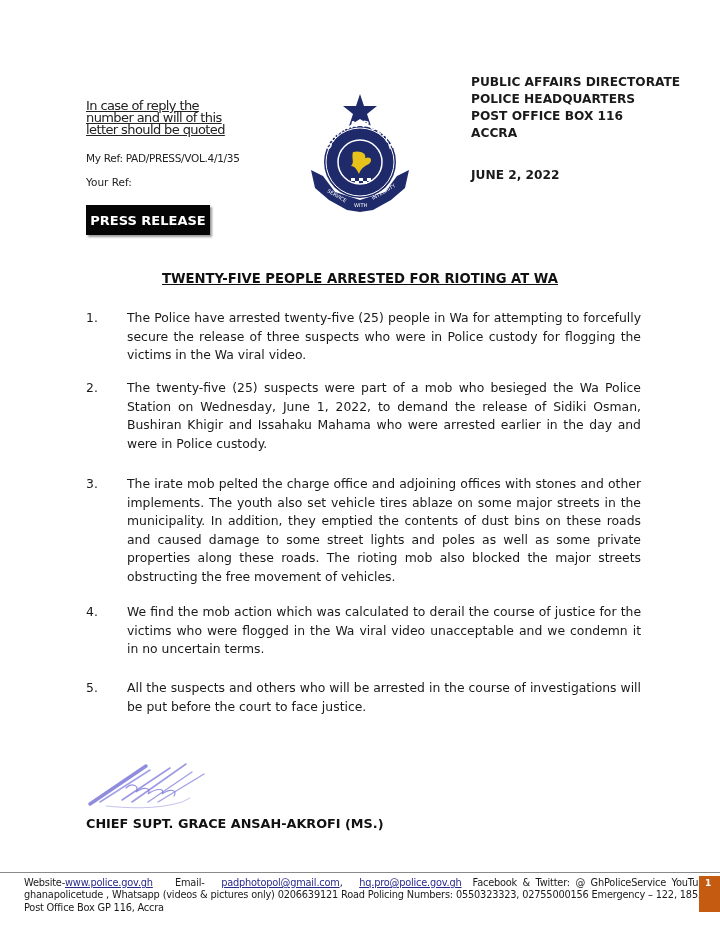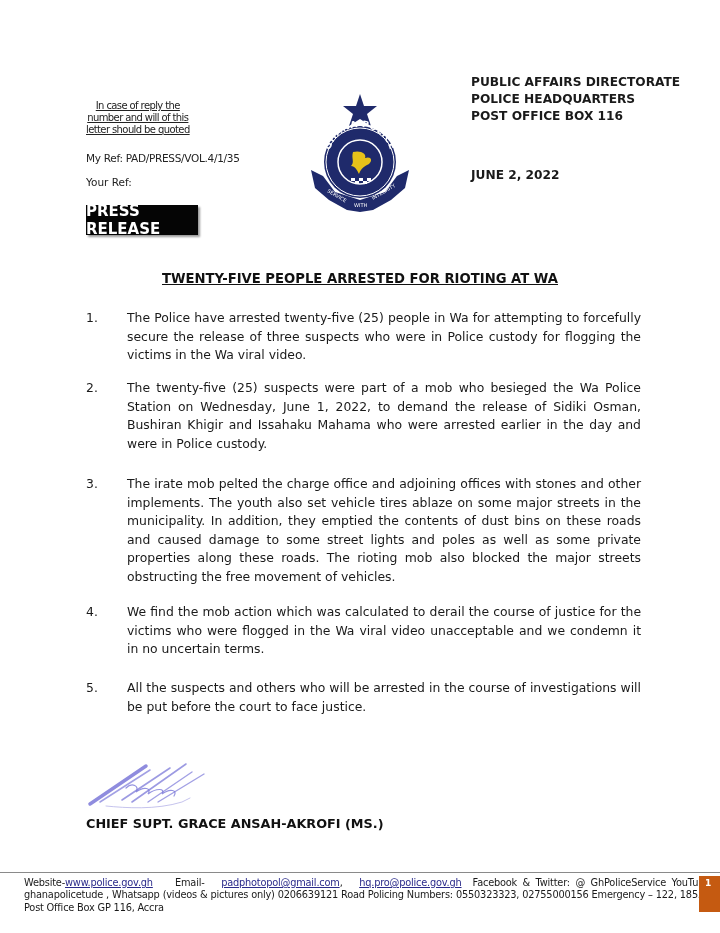--- a/index.html
+++ b/index.html
@@ -3,28 +3,28 @@
 <meta charset="utf-8">
 <style>
   html, body { margin: 0; padding: 0; }
   body {
     width: 720px; height: 933px; background: #ffffff; position: relative; overflow: hidden;
     font-family: "DejaVu Sans", sans-serif; color: #1a1a1a;
   }
   .abs { position: absolute; }
 
   
-  .reply-note { left: 86px; top: 100px; font-size: 10px; line-height: 12px; letter-spacing: -0.6px; color: #222; text-align: center; }
+  .reply-note { left: 86px; top: 100px; font-size: 13px; line-height: 12px; letter-spacing: -0.6px; color: #222; }
   .reply-note div { text-decoration: underline; }
   .myref { left: 86px; top: 152px; font-size: 10.5px; color: #222; letter-spacing: -0.3px; }
   .yourref { left: 86px; top: 176px; font-size: 10.5px; color: #222; }
 
   .press-box {
-    left: 86px; top: 205px; width: 112px; height: 30px; background: #050505;
-    color: #fff; font-weight: bold; font-size: 15px; display: flex; align-items: center; justify-content: center;
+    left: 86px; top: 205px; width: 124px; height: 30px; background: #050505;
+    color: #fff; font-weight: bold; font-size: 13px; display: flex; align-items: center; justify-content: center;
     box-shadow: 2px 2px 2px #9a9a9a;
   }
 
   
   .crest { left: 305px; top: 92px; width: 110px; height: 122px; }
 
   
   .address { left: 471px; top: 74px; font-weight: bold; font-size: 12.2px; line-height: 17px; color: #1a1a1a; }
   .date { left: 471px; top: 168px; font-weight: bold; font-size: 12.2px; color: #1a1a1a; }
 
@@ -95,20 +95,21 @@
     <text x="22" y="100" font-family="DejaVu Sans, sans-serif" font-size="5" fill="#fff" transform="rotate(30 22 100)">SERVICE</text>
     <text x="49" y="115" font-family="DejaVu Sans, sans-serif" font-size="5" fill="#fff">WITH</text>
     <text x="68" y="108" font-family="DejaVu Sans, sans-serif" font-size="5" fill="#fff" transform="rotate(-30 68 108)">INTEGRITY</text>
   </svg>
 </div>
 
 <div class="abs address">
   <div>PUBLIC AFFAIRS DIRECTORATE</div>
   <div>POLICE HEADQUARTERS</div>
   <div>POST OFFICE BOX 116</div>
+  <div>ACCRA</div>
 </div>
 <div class="abs date">JUNE 2, 2022</div>
 
 <div class="abs headline">TWENTY-FIVE PEOPLE ARRESTED FOR RIOTING AT WA</div>
 
 <div class="abs para" style="top:309px;">
   <span class="num">1.</span>
   <span class="txt">The Police have arrested twenty-five (25) people in Wa for attempting to forcefully secure the release of three suspects who were in Police custody for flogging the victims in the Wa viral video.</span>
 </div>
 <div class="abs para" style="top:379px;">

